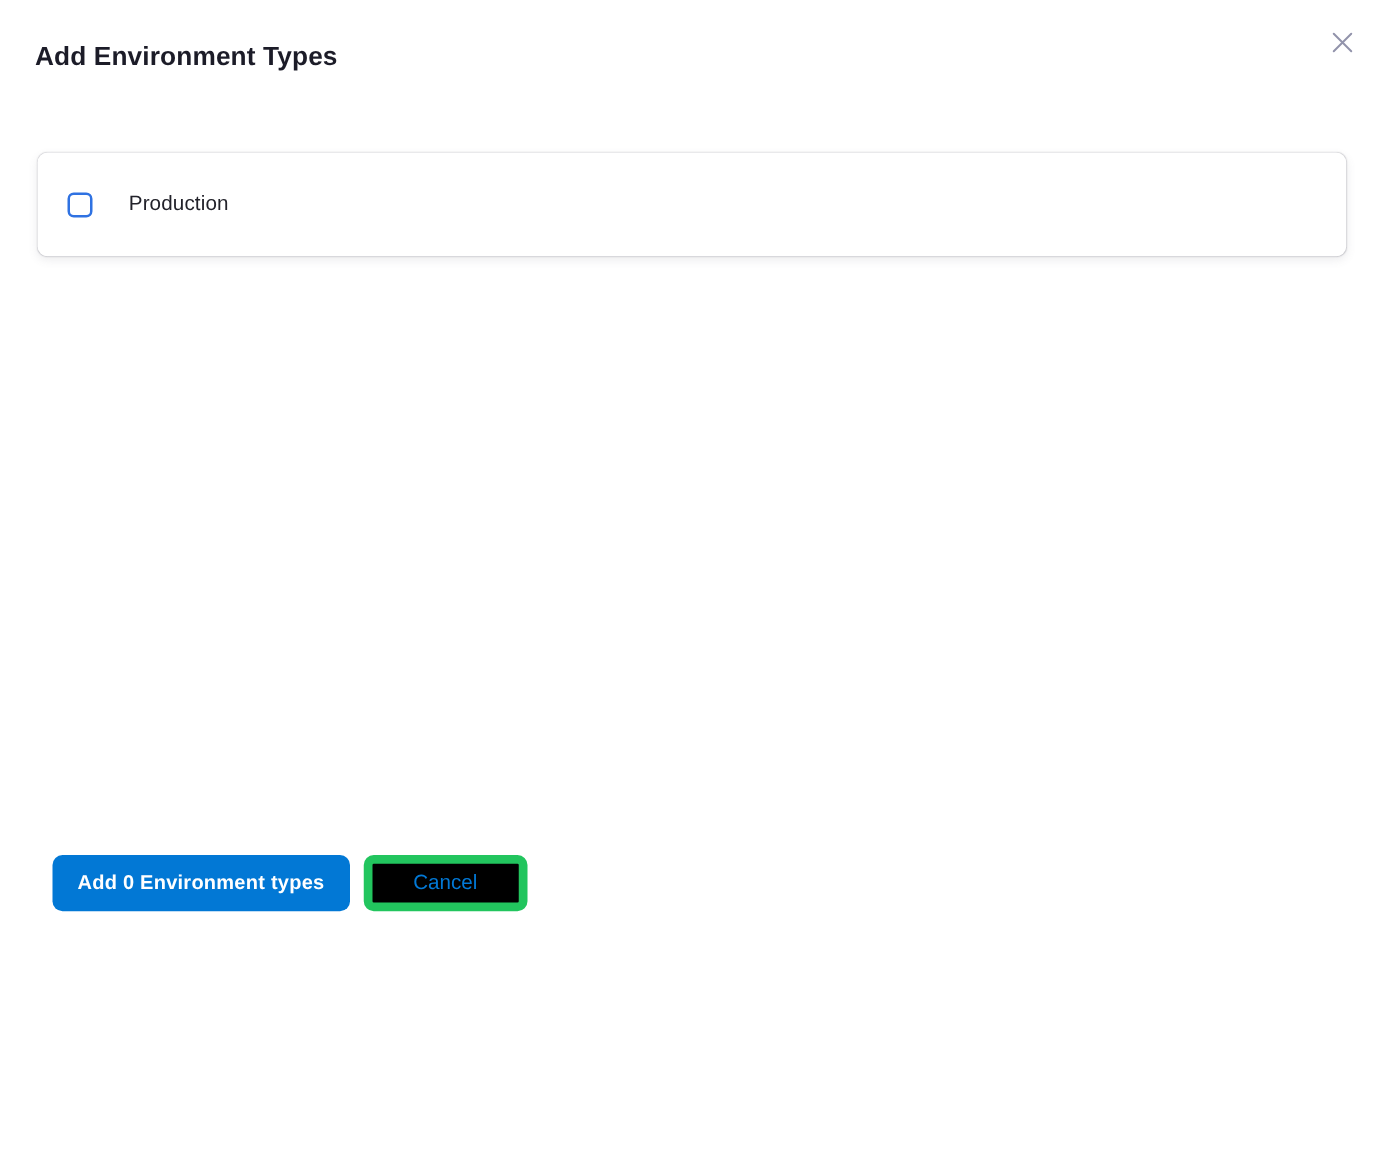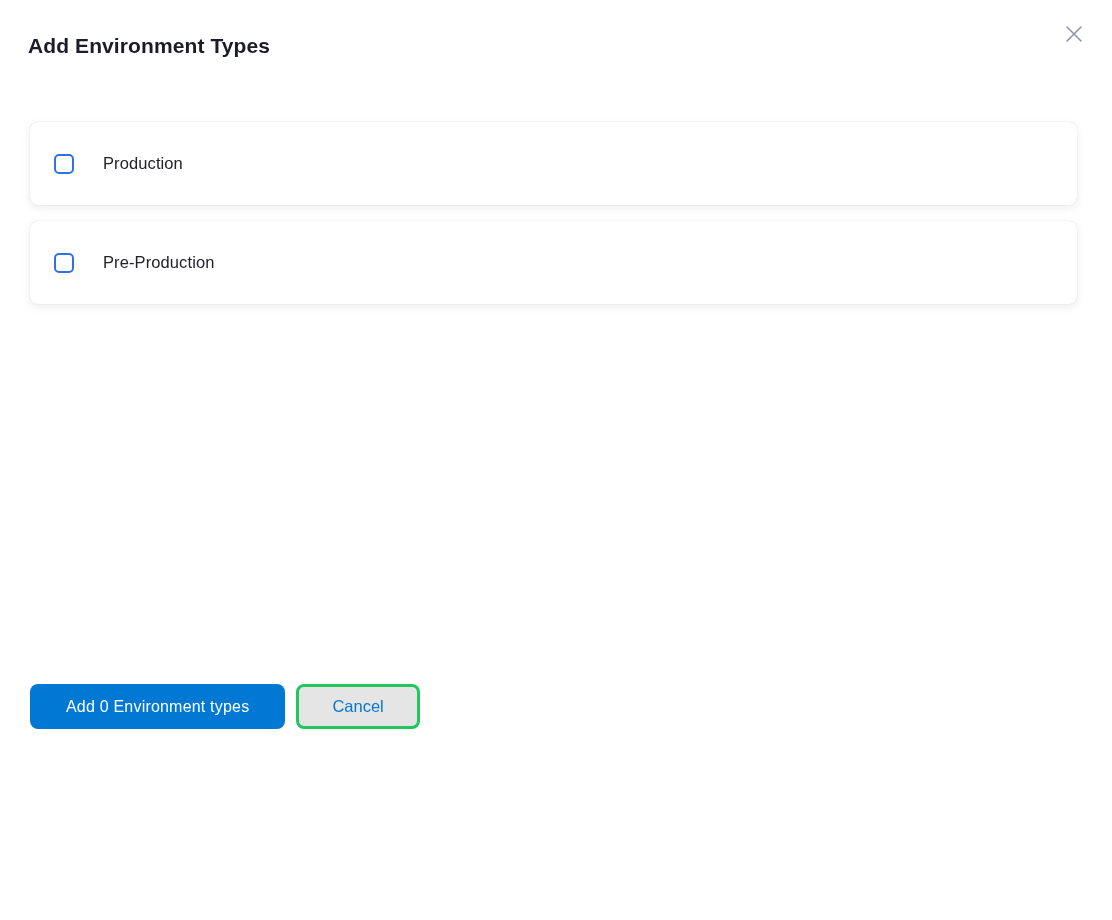--- a/index.html
+++ b/index.html
@@ -90,30 +90,31 @@
     font-family: "Liberation Sans", "DejaVu Sans", sans-serif;
     font-size: 16px;
     cursor: pointer;
     display: inline-flex;
     align-items: center;
     justify-content: center;
   }
   .btn-primary {
     background: #0278d5;
     color: #ffffff;
-    font-weight: 400;
+    font-weight: 700;
     border: none;
-    padding: 0 36px;
+    padding: 0 20px;
     letter-spacing: 0.2px;
+    margin-left: 12px;
   }
   .btn-secondary {
-    background: #e5e5e5;
+    background: #000000;
     color: #0278d5;
     font-weight: 400;
-    border: 3px solid #22c55e;
+    border: 7px solid #22c55e;
     padding: 8px 33px;
     font-size: 16.5px;
   }
 </style>
 </head>
 <body>
 
 <div class="modal">
 
   <div class="modal-header">
@@ -127,24 +128,20 @@
     </button>
   </div>
 
   <div class="env-list">
 
     <div class="env-card">
       <span class="checkbox"></span>
       <span class="env-label">Production</span>
     </div>
 
-    <div class="env-card">
-      <span class="checkbox"></span>
-      <span class="env-label">Pre-Production</span>
-    </div>
 
   </div>
 
   <div class="spacer"></div>
 
   <div class="modal-footer">
     <button class="btn btn-primary">Add 0 Environment types</button>
     <button class="btn btn-secondary">Cancel</button>
   </div>
 

